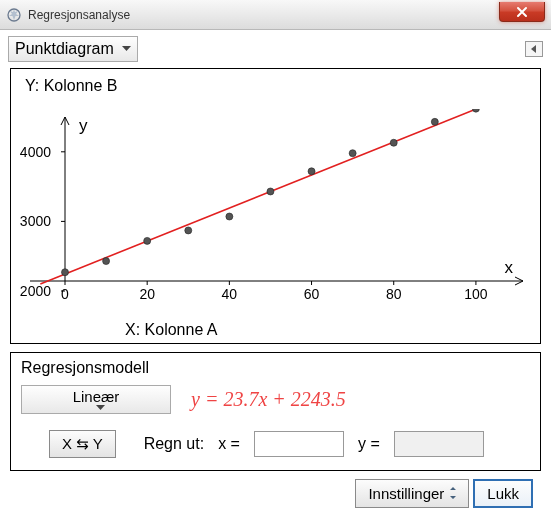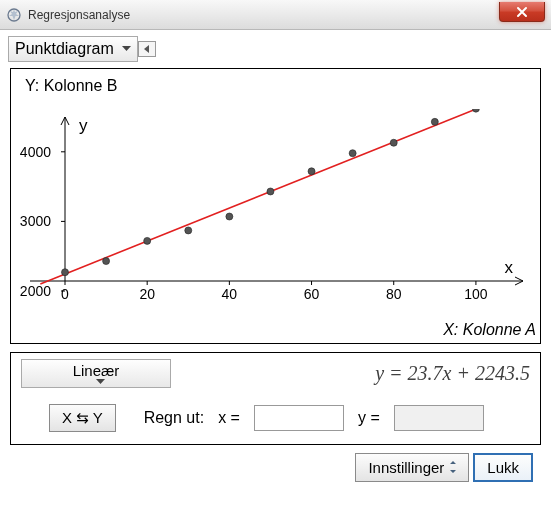--- a/index.html
+++ b/index.html
@@ -44,21 +44,21 @@
       justify-content: center;
       cursor: pointer;
       box-shadow: 0 0 4px rgba(201,58,37,0.5);
     }
     .close-btn svg { width: 12px; height: 12px; }
     .content {
       padding: 6px 8px 8px 8px;
     }
     .toolbar {
       display: flex;
-      justify-content: flex-start;
+      justify-content: space-between;
       align-items: center;
       margin-bottom: 6px;
     }
     .dropdown {
       display: inline-flex;
       align-items: center;
       border: 1px solid #aaa;
       background: linear-gradient(to bottom, #fefefe, #e8e8e8);
       padding: 3px 6px;
       cursor: pointer;
@@ -83,24 +83,23 @@
       position: relative;
       margin: 0 2px;
     }
     .y-title {
       font-size: 16px;
       margin-left: 10px;
       margin-bottom: 14px;
     }
     .x-title {
       font-size: 16px;
-      text-align: right;
+      text-align: left;
       margin-left: 110px;
       margin-top: 2px;
-      font-style: italic;
     }
     .chart-svg { display: block; }
     .model-area {
       border: 1px solid #000;
       background: #fff;
       margin: 8px 2px 0 2px;
       padding: 6px 10px 12px 10px;
     }
     .model-title {
       font-size: 16px;
@@ -110,22 +109,22 @@
       display: flex;
       align-items: center;
       gap: 20px;
       margin-bottom: 16px;
     }
     .equation {
       font-family: "Cambria Math", "Times New Roman", serif;
       font-size: 20px;
       font-style: italic;
       flex: 1;
-      text-align: right;
-      color: #404040;
+      text-align: left;
+      color: #ef4444;
     }
     .compute-row {
       display: flex;
       align-items: center;
       gap: 14px;
       font-size: 16px;
       margin-left: 28px;
     }
     .btn {
       border: 1px solid #8a8a8a;
@@ -237,20 +236,21 @@
         <circle cx="296.5454545454545" cy="62.28800000000001" r="3.5" fill="#545454" stroke="#222" stroke-width="0.6"></circle>
         <circle cx="337.6363636363636" cy="44.19200000000001" r="3.5" fill="#545454" stroke="#222" stroke-width="0.6"></circle>
         <circle cx="378.72727272727275" cy="33.75200000000001" r="3.5" fill="#545454" stroke="#222" stroke-width="0.6"></circle>
         <circle cx="419.8181818181818" cy="12.872000000000014" r="3.5" fill="#545454" stroke="#222" stroke-width="0.6"></circle>
         <circle cx="460.9090909090909" cy="-0.35200000000000387" r="3.5" fill="#545454" stroke="#222" stroke-width="0.6"></circle>
       </svg>
     <div class="x-title">X:  Kolonne A</div>
   </div>
 
   <div class="model-area">
+    <div class="model-title">Regresjonsmodell</div>
     <div class="model-row">
       <div class="dropdown small">
         <span>Lineær</span>
         <span class="dropdown-arrow">
           <svg width="9" height="6" viewBox="0 0 9 6">
               <path d="M0 0 L4.5 5 L9 0 Z" fill="#444"></path>
             </svg>
         </span>
       </div>
       <div class="equation">

